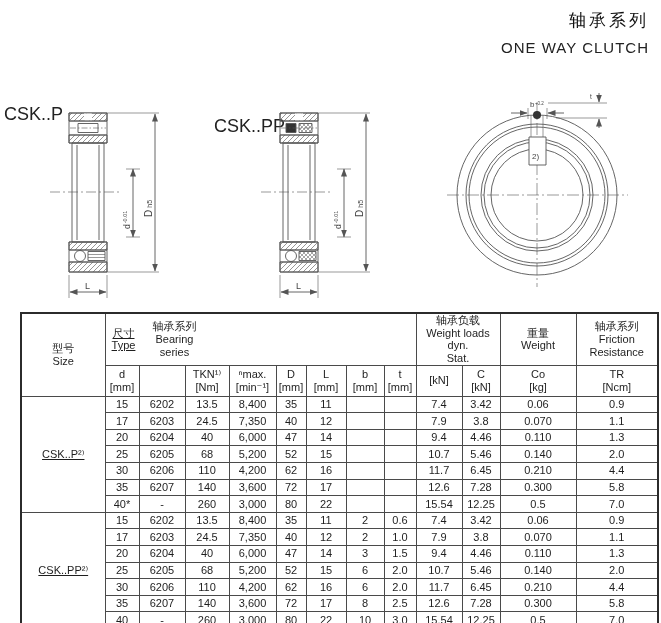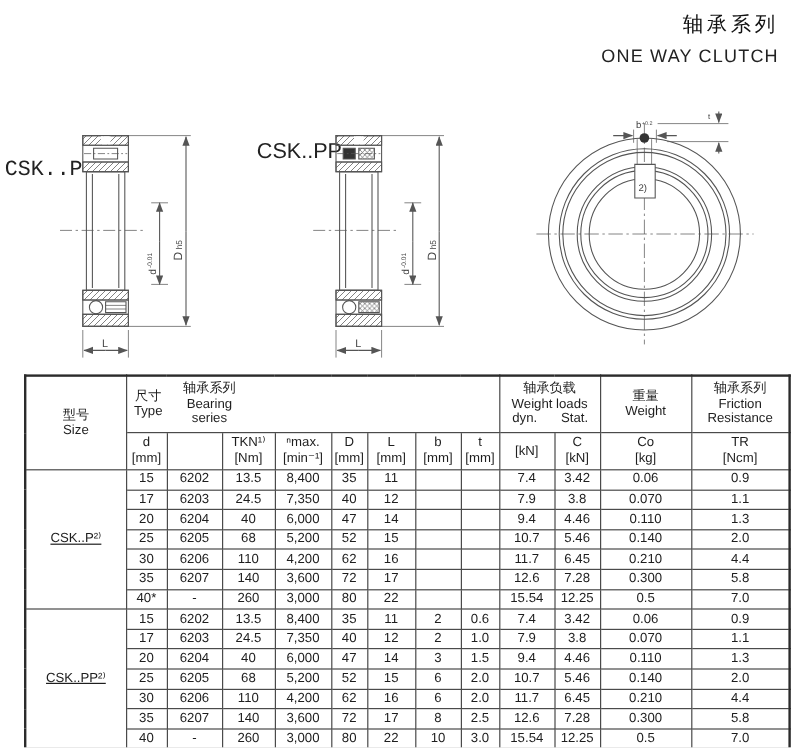--- a/index.html
+++ b/index.html
@@ -1,37 +1,37 @@
 <!DOCTYPE html>
 <html><head>
 <meta charset="utf-8">
 <style>
   html,body{margin:0;padding:0;background:#ffffff;}
   .canvas{position:relative;width:661px;height:623px;background:#ffffff;overflow:hidden;
           font-family:"Liberation Sans","DejaVu Sans",sans-serif;color:#222;}
   .title-cn{position:absolute;top:9px;right:12px;font-size:17px;letter-spacing:3px;color:#111;}
   .title-en{position:absolute;top:39px;right:12px;font-size:15px;letter-spacing:1px;color:#222;}
   .lbl{position:absolute;font-size:18px;color:#222;}
-  .lbl-p{top:132px;left:4px;font-family:Liberation Mono, monospace;}
+  .lbl-p{top:104px;left:4px;}
   .lbl-pp{top:116px;left:214px;}
   svg.drawings{position:absolute;top:85px;left:0;}
   svg.drawings line,svg.drawings rect,svg.drawings circle,svg.drawings path,svg.drawings polyline
     {vector-effect:non-scaling-stroke;}
 
   table.spec{position:absolute;top:312px;left:20px;width:637px;border-collapse:collapse;
              table-layout:fixed;font-size:11px;color:#1e1e1e;border:2px solid #2b2b2b;}
   table.spec th,table.spec td{border:1px solid #4a4a4a;text-align:center;padding:0;
              font-weight:normal;line-height:1.15;overflow:hidden;white-space:nowrap;}
   tr.h1 th{height:46px;vertical-align:middle;}
   tr.h2 th{height:30px;vertical-align:middle;}
   tbody td{height:15.6px;}
   .oh-flex{display:flex;align-items:center;text-align:center;}
-  .oh-size{width:36px;flex:none;}
+  .oh-size{width:36px;flex:none;text-decoration:underline;}
   .oh-series{width:66px;flex:none;}
-  .dyn-stat{display:flex;}
+  .dyn-stat{display:flex;flex-direction:column;}
   .dyn-stat span{flex:1;}
   .group-start td{border-top:2px solid #2b2b2b;}
   td.type-cell{vertical-align:middle;text-decoration:underline;}
 </style>
 </head>
 <body>
 
 <div class="canvas">
 
   <div class="title-cn">轴承系列</div>

